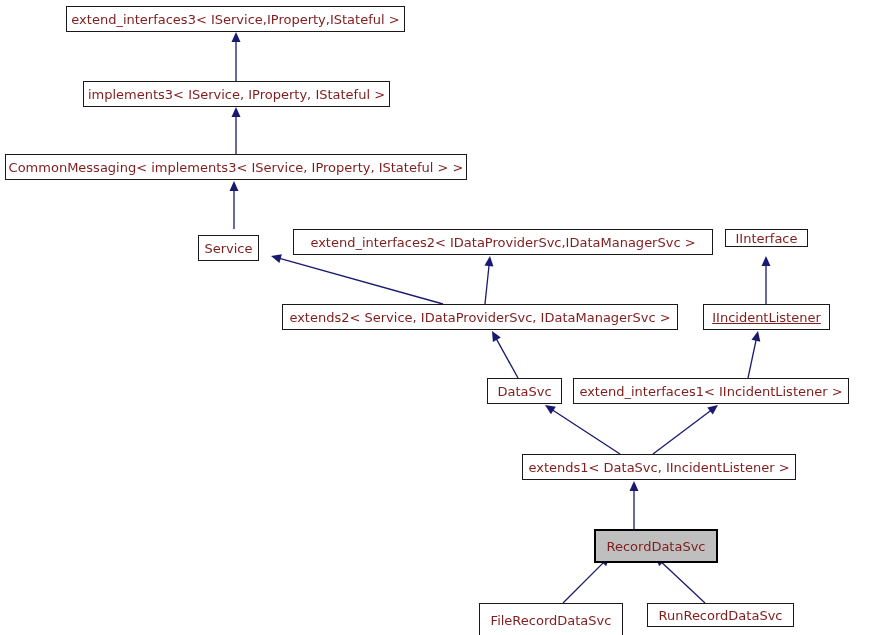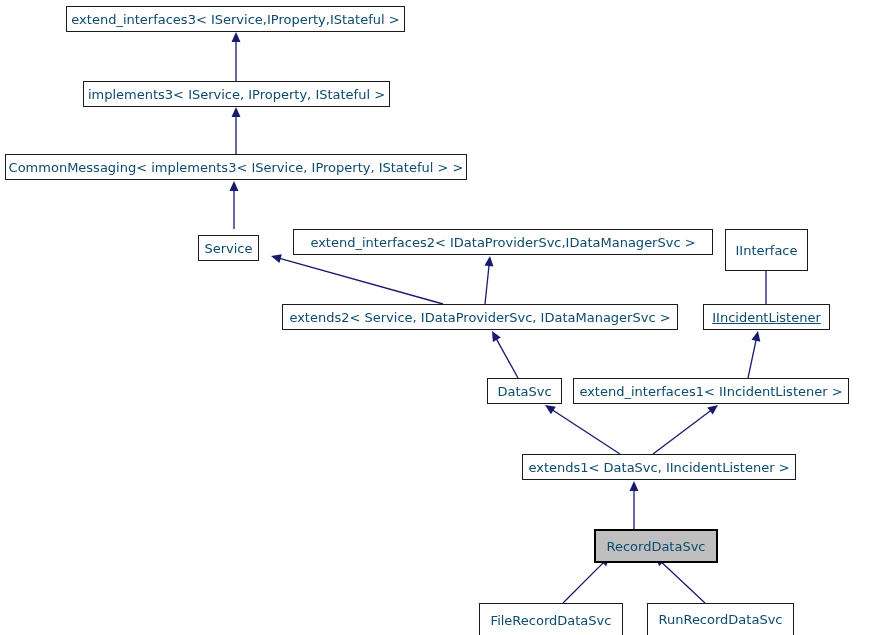--- a/index.html
+++ b/index.html
@@ -21,21 +21,21 @@
     top: 0;
     width: 888px;
     height: 635px;
     pointer-events: none;
   }
   .node {
     position: absolute;
     box-sizing: border-box;
     border: 1px solid #1a1a1a;
     background: #ffffff;
-    color: #0c4a6e;
+    color: #7f1d1d;
     display: flex;
     align-items: center;
     justify-content: center;
     font-size: 13px;
     line-height: 1;
     white-space: nowrap;
     cursor: pointer;
   }
   .node.highlighted {
     background: #bfbfbf;
@@ -100,23 +100,23 @@
         <line x1="705" y1="603" x2="661.557649020118" y2="562.1641900789109" stroke="#191970" stroke-width="1.3"></line>
         <polygon points="655,556 665.3683717284755,559.5702755776198 659.2041816495646,566.1279245977379" fill="#191970"></polygon>
       </g>
     </svg>
   <div>
       <div class="node" style="left: 66px; top: 6px; width: 339px; height: 26px;">extend_interfaces3&lt; IService,IProperty,IStateful &gt;</div>
       <div class="node" style="left: 83px; top: 81px; width: 307px; height: 26px;">implements3&lt; IService, IProperty, IStateful &gt;</div>
       <div class="node" style="left: 5px; top: 154px; width: 462px; height: 26px;">CommonMessaging&lt; implements3&lt; IService, IProperty, IStateful &gt; &gt;</div>
       <div class="node" style="left: 198px; top: 235px; width: 61px; height: 26px;">Service</div>
       <div class="node" style="left: 293px; top: 229px; width: 420px; height: 26px;">extend_interfaces2&lt; IDataProviderSvc,IDataManagerSvc &gt;</div>
-      <div class="node" style="left: 725px; top: 229px; width: 83px; height: 42px;">IInterface</div>
+      <div class="node" style="left: 725px; top: 229px; width: 83px; height: 18px;">IInterface</div>
       <div class="node" style="left: 282px; top: 304px; width: 396px; height: 26px;">extends2&lt; Service, IDataProviderSvc, IDataManagerSvc &gt;</div>
       <div class="node" style="left: 703px; top: 304px; width: 127px; height: 26px; text-decoration: underline;">IIncidentListener</div>
       <div class="node" style="left: 487px; top: 378px; width: 75px; height: 26px;">DataSvc</div>
       <div class="node" style="left: 573px; top: 378px; width: 276px; height: 26px;">extend_interfaces1&lt; IIncidentListener &gt;</div>
       <div class="node" style="left: 522px; top: 454px; width: 274px; height: 26px;">extends1&lt; DataSvc, IIncidentListener &gt;</div>
       <div class="node highlighted" style="left: 550px; top: 529px; width: 124px; height: 34px; margin-left: 44px;">RecordDataSvc</div>
       <div class="node" style="left: 479px; top: 603px; width: 144px; height: 34px;">FileRecordDataSvc</div>
-      <div class="node" style="left: 647px; top: 603px; width: 147px; height: 33px;">RunRecordDataSvc</div>
+      <div class="node" style="left: 647px; top: 603px; width: 147px; height: 24px;">RunRecordDataSvc</div>
     </div>
 </div>
 
 </body></html>

